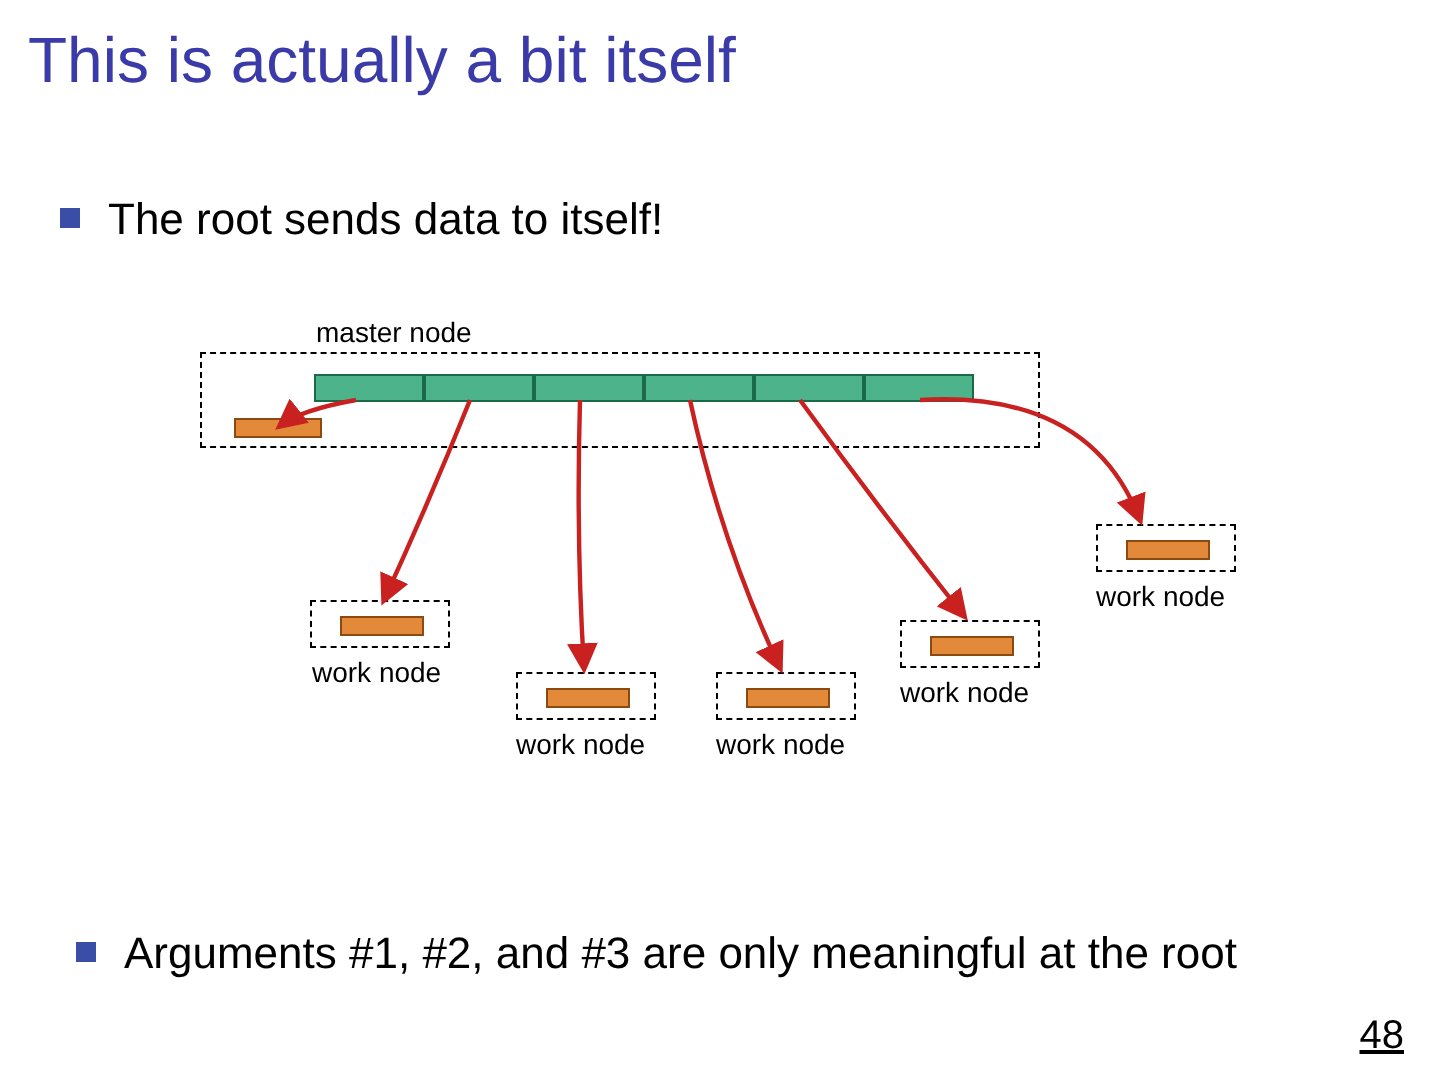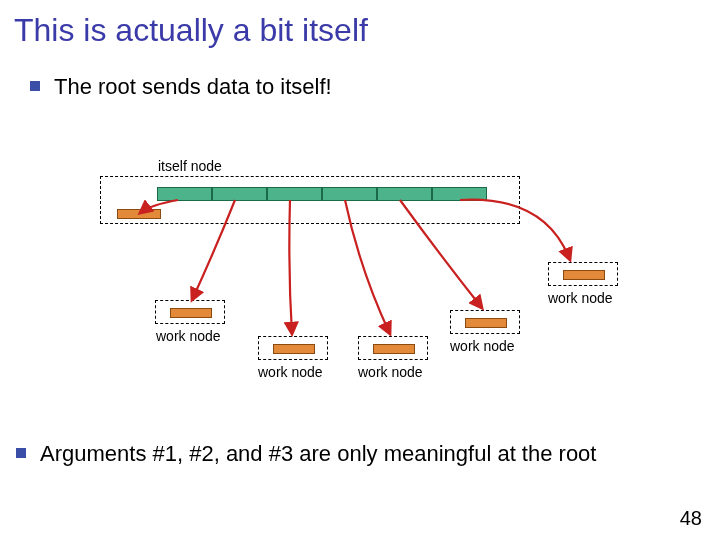--- a/index.html
+++ b/index.html
@@ -17,20 +17,21 @@
     font-weight: 400;
     padding: 12px 14px 0 14px;
   }
   .bullets {
     padding: 24px 30px 0 30px;
   }
   .bullet-row {
     display: flex;
     align-items: flex-start;
     margin-bottom: 8px;
+    margin-top: 23px;
   }
   .bullet-sq {
     width: 10px;
     height: 10px;
     background: #3a4ea8;
     margin-top: 8px;
     margin-right: 14px;
     flex-shrink: 0;
   }
   .bullet-text {
@@ -61,40 +62,41 @@
     position: absolute;
     font-size: 14px;
     color: #000;
   }
   .page-num {
     position: absolute;
     right: 18px;
     bottom: 10px;
     font-size: 20px;
     color: #000;
+    text-decoration: underline;
   }
   svg.arrows {
     position: absolute;
     left: 0; top: 0;
     width: 720px; height: 540px;
   }
 </style>
 </head>
 <body>
 
 <div class="title">This is actually a bit itself</div>
 
 <div class="bullets">
   <div class="bullet-row">
     <div class="bullet-sq"></div>
     <div class="bullet-text">The root sends data to itself!</div>
   </div>
 </div>
 
-<div class="node-label" style="left:158px; top:158px;">itself node</div>
+<div class="node-label" style="left:158px; top:158px;">master node</div>
 <div class="node-box" style="left:100px; top:176px; width:420px; height:48px;">
   <div class="seg-bar" style="left:56px; top:10px;">
     <div class="seg" style="width:55px;"></div>
     <div class="seg" style="width:55px;"></div>
     <div class="seg" style="width:55px;"></div>
     <div class="seg" style="width:55px;"></div>
     <div class="seg" style="width:55px;"></div>
     <div class="seg" style="width:55px;"></div>
   </div>
   <div class="inner-bar" style="left:16px; top:32px; width:44px; height:10px;"></div>
@@ -138,20 +140,20 @@
 
   <path d="M290,200 Q288,270 292,334" stroke="#c92020" stroke-width="2.2" fill="none" marker-end="url(#arr)"></path>
 
   <path d="M345,200 Q360,270 390,334" stroke="#c92020" stroke-width="2.2" fill="none" marker-end="url(#arr)"></path>
 
   <path d="M400,200 Q440,255 482,308" stroke="#c92020" stroke-width="2.2" fill="none" marker-end="url(#arr)"></path>
 
   <path d="M460,200 Q545,195 570,260" stroke="#c92020" stroke-width="2.2" fill="none" marker-end="url(#arr)"></path>
 </svg>
 
-<div style="position:absolute; left:16px; top:440px; right:30px;">
+<div style="position:absolute; left:38px; top:440px; right:30px;">
   <div class="bullet-row">
     <div class="bullet-sq"></div>
     <div class="bullet-text">Arguments #1, #2, and #3 are only meaningful at the root</div>
   </div>
 </div>
 
 <div class="page-num">48</div>
 
 </body></html>

